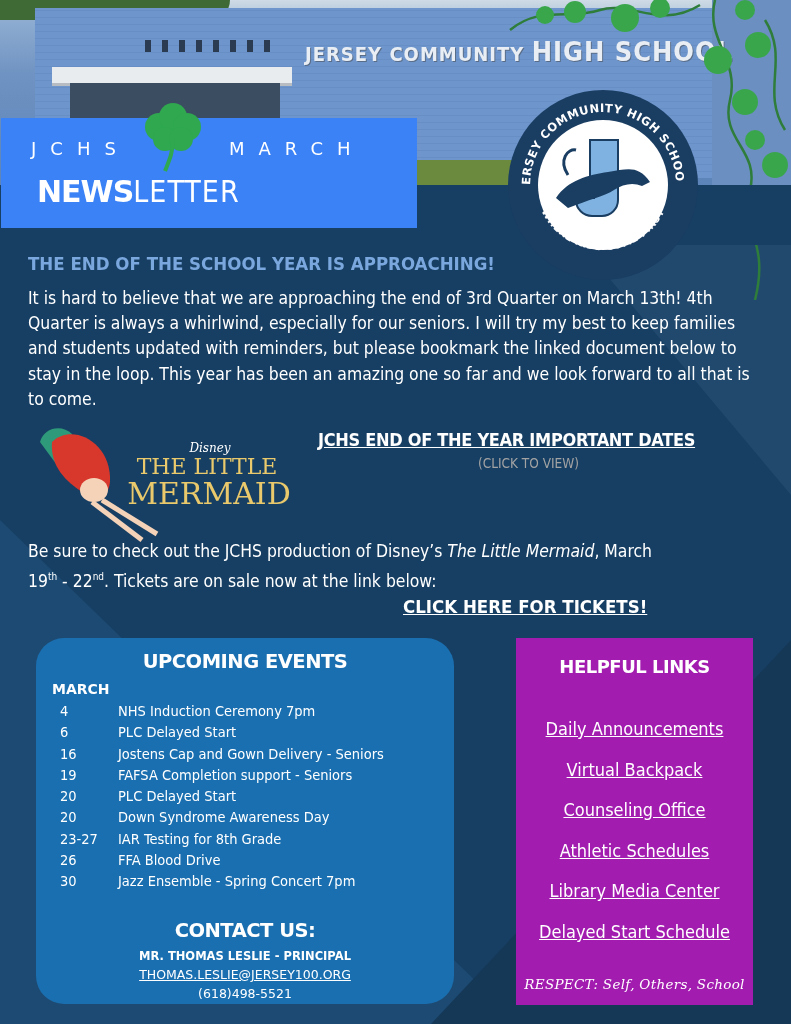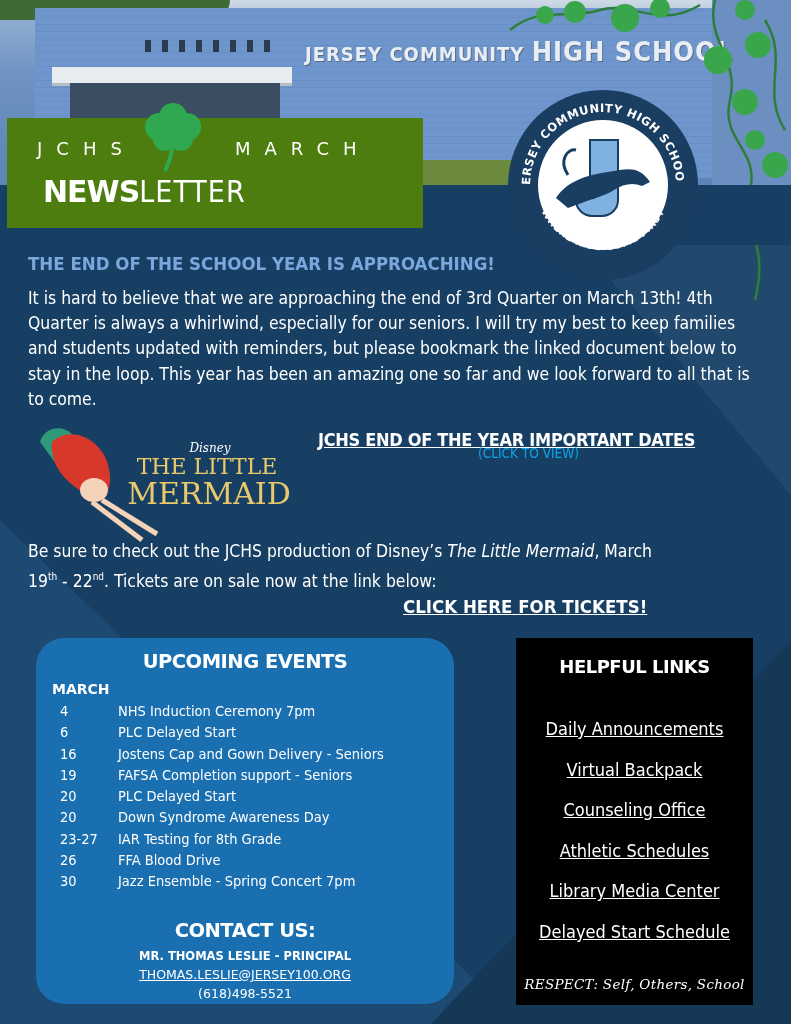--- a/index.html
+++ b/index.html
@@ -13,51 +13,51 @@
   .canopy{position:absolute;left:52px;top:67px;width:240px;height:16px;background:#e8ecef;box-shadow:0 3px 0 #b7bcc2;}
   .entry{position:absolute;left:70px;top:83px;width:210px;height:35px;background:#3b4d60;}
   .grass{position:absolute;left:415px;top:160px;width:100px;height:25px;background:#6b8a3e;}
   .bldg-text{position:absolute;left:305px;top:36px;font-family:"DejaVu Sans Condensed","DejaVu Sans",sans-serif;font-weight:bold;font-size:20px;letter-spacing:1px;color:#e9eef4;text-shadow:1px 1px 0 #5a6d88;white-space:nowrap;}
   .bldg-text .big{font-size:27px;}
   .tower{position:absolute;left:712px;top:0;width:79px;height:185px;background:#6b8fc0;}
   .dark-band{position:absolute;left:0;top:185px;width:791px;height:60px;background:#173f63;}
   .tri1{position:absolute;right:0;top:185px;width:0;height:0;border-left:260px solid transparent;border-top:310px solid #21496e;}
   .tri2{position:absolute;left:0;top:520px;width:0;height:0;border-right:520px solid transparent;border-bottom:504px solid #1d4a72;}
   .tri3{position:absolute;right:0;top:640px;width:0;height:0;border-left:360px solid transparent;border-bottom:384px solid #153857;}
-  .banner{position:absolute;left:7px;top:118px;width:416px;height:110px;background:#4d7c0f;}
+  .banner{position:absolute;left:1px;top:118px;width:416px;height:110px;background:#3b82f6;}
   .banner-sub{position:absolute;top:20px;font-family:"DejaVu Sans",sans-serif;font-size:18px;letter-spacing:14px;color:#fff;}
   .banner-sub.left{left:30px;}
   .banner-sub.right{left:228px;}
   .banner-title{position:absolute;left:36px;top:48px;font-family:"DejaVu Sans",sans-serif;font-size:30px;line-height:52px;white-space:nowrap;color:#fff;}
   .banner-title b{font-weight:900;letter-spacing:-1px;}
   .banner-title span{font-weight:normal;font-family:"DejaVu Sans Condensed","DejaVu Sans",sans-serif;letter-spacing:1px;}
   .shamrock{position:absolute;left:137px;top:103px;width:72px;height:70px;}
   .logo{position:absolute;left:508px;top:90px;width:190px;height:190px;border-radius:50%;background:#1a3d62;}
   .logo-inner{position:absolute;left:30px;top:30px;width:130px;height:130px;border-radius:50%;background:#fff;}
   .logo svg{position:absolute;left:0;top:0;}
   .vines{position:absolute;left:500px;top:0;width:291px;height:300px;}
   .section-heading{position:absolute;left:28px;top:253px;font-family:"DejaVu Sans Condensed","DejaVu Sans",sans-serif;font-weight:bold;font-size:18.5px;color:#7aa7dd;white-space:nowrap;}
   .intro{position:absolute;left:28px;top:286px;width:730px;font-family:"DejaVu Sans Condensed","DejaVu Sans",sans-serif;font-size:17.4px;line-height:25.2px;color:#ffffff;}
   .mermaid-art{position:absolute;left:32px;top:422px;width:260px;height:120px;}
   .dates-link{position:absolute;left:318px;top:429px;font-family:"DejaVu Sans Condensed","DejaVu Sans",sans-serif;font-weight:bold;font-size:18px;color:#fff;text-decoration:underline;white-space:nowrap;letter-spacing:-0.3px;}
-  .dates-sub{position:absolute;left:478px;top:445px;font-family:"DejaVu Sans Condensed","DejaVu Sans",sans-serif;font-size:13.5px;color:#0ea5e9;white-space:nowrap;}
+  .dates-sub{position:absolute;left:478px;top:455px;font-family:"DejaVu Sans Condensed","DejaVu Sans",sans-serif;font-size:13.5px;color:#a3a3a3;white-space:nowrap;}
   .mermaid-text{position:absolute;left:28px;top:539px;width:740px;font-family:"DejaVu Sans Condensed","DejaVu Sans",sans-serif;font-size:17.4px;line-height:25px;color:#fff;}
   .mermaid-text sup{font-size:10px;}
   .tickets-link{position:absolute;left:403px;top:596px;font-family:"DejaVu Sans Condensed","DejaVu Sans",sans-serif;font-weight:bold;font-size:18.5px;color:#fff;text-decoration:underline;white-space:nowrap;}
   .events-card{position:absolute;left:36px;top:638px;width:418px;height:366px;background:#1a6fb0;border-radius:28px;}
   .events-title{position:absolute;left:0;top:12px;width:100%;text-align:center;font-family:"DejaVu Sans",sans-serif;font-weight:900;font-size:19.5px;letter-spacing:-0.5px;}
   .events-month{position:absolute;left:16px;top:43px;font-family:"DejaVu Sans",sans-serif;font-weight:bold;font-size:14px;}
   .events-list{position:absolute;left:16px;top:63px;margin:0;padding:0;list-style:none;}
   .events-list li{height:21.3px;font-family:"DejaVu Sans Condensed","DejaVu Sans",sans-serif;font-size:14.5px;line-height:21.3px;white-space:nowrap;margin-left:8px;}
   .events-list .d{display:inline-block;width:58px;}
   .contact-title{position:absolute;left:0;top:281px;width:100%;text-align:center;font-family:"DejaVu Sans",sans-serif;font-weight:900;font-size:19.5px;letter-spacing:-0.5px;}
   .contact-name{position:absolute;left:0;top:311px;width:100%;text-align:center;font-family:"DejaVu Sans",sans-serif;font-weight:bold;font-size:11.5px;}
   .contact-email{position:absolute;left:0;top:329px;width:100%;text-align:center;font-family:"DejaVu Sans",sans-serif;font-size:12.5px;text-decoration:underline;}
   .contact-phone{position:absolute;left:0;top:348px;width:100%;text-align:center;font-family:"DejaVu Sans",sans-serif;font-size:12.5px;}
-  .links-card{position:absolute;left:516px;top:638px;width:237px;height:367px;background:#000000;}
+  .links-card{position:absolute;left:516px;top:638px;width:237px;height:367px;background:#a21caf;}
   .links-title{position:absolute;left:0;top:18px;width:100%;text-align:center;font-family:"DejaVu Sans",sans-serif;font-weight:900;font-size:18px;letter-spacing:-0.5px;}
   .links-list{position:absolute;left:0;top:80px;width:100%;margin:0;padding:0;list-style:none;}
   .links-list li{height:40.6px;text-align:center;}
   .links-list a{color:#fff;text-decoration:underline;font-family:"DejaVu Sans Condensed","DejaVu Sans",sans-serif;font-size:18px;}
   .respect{position:absolute;left:0;top:338px;width:100%;text-align:center;font-family:"DejaVu Serif",serif;font-style:italic;font-size:13.5px;letter-spacing:0.3px;}
 </style>
 </head>
 <body>
 
 <div class="tri1"></div>

